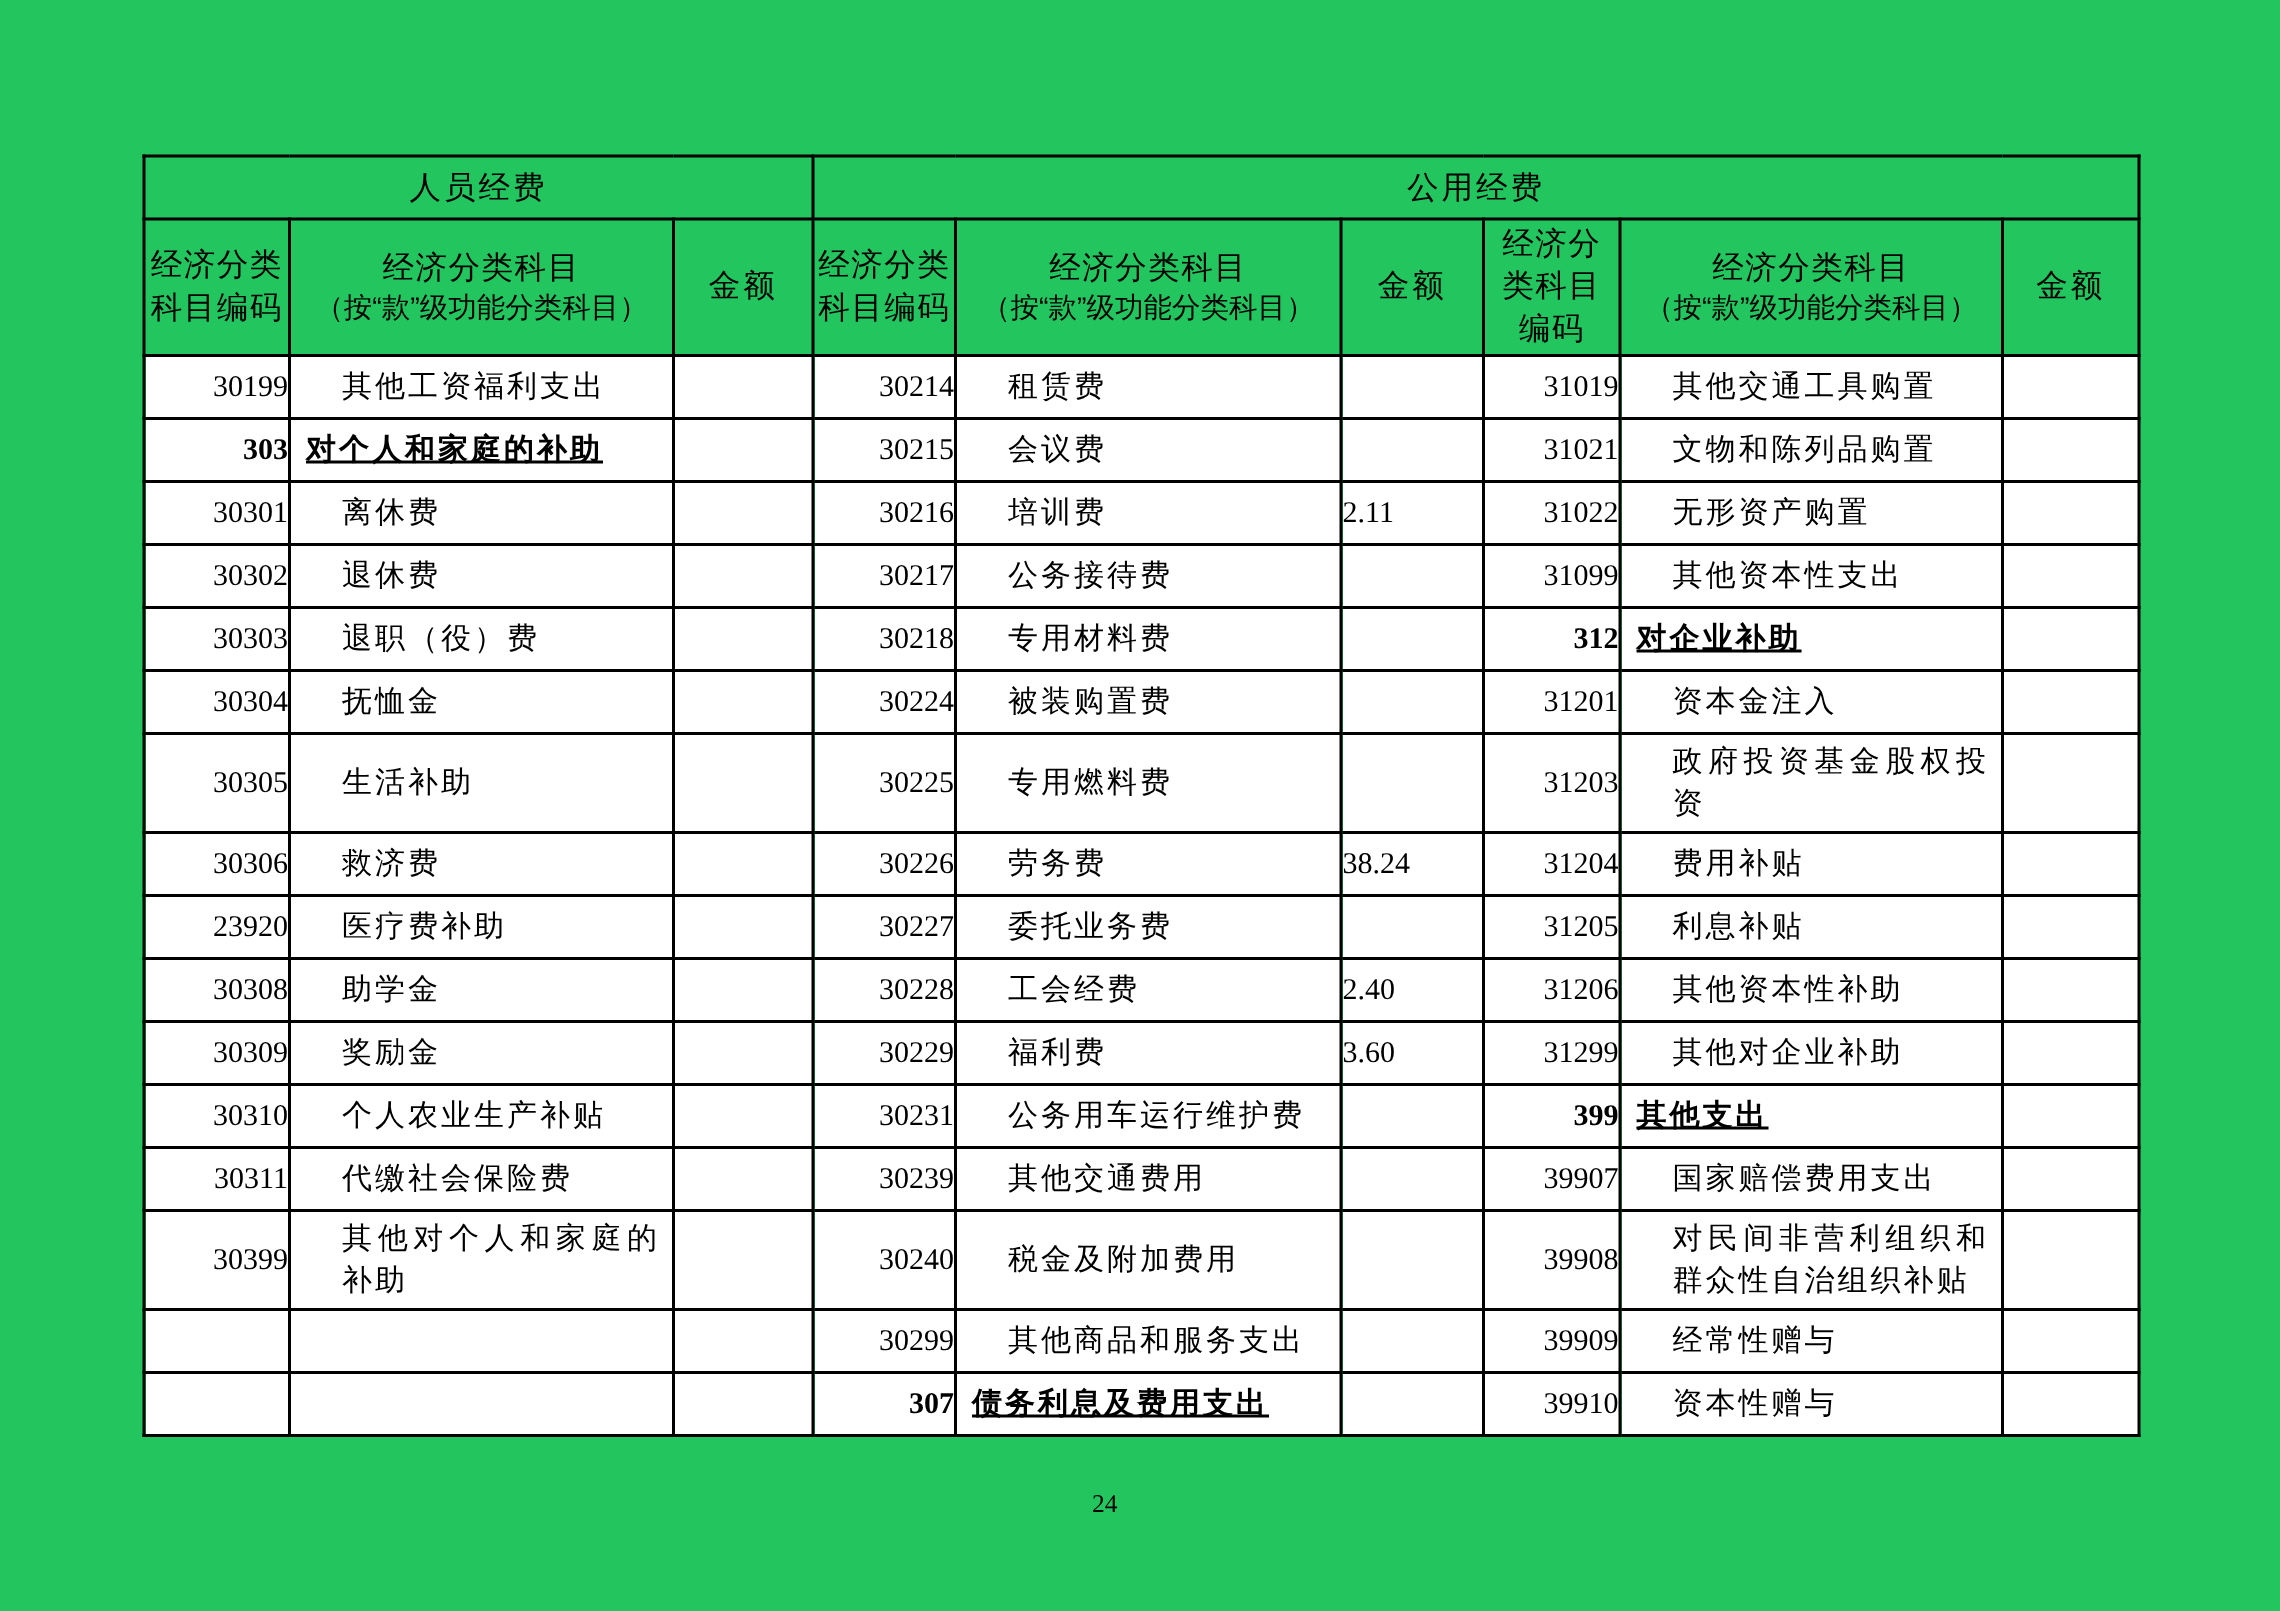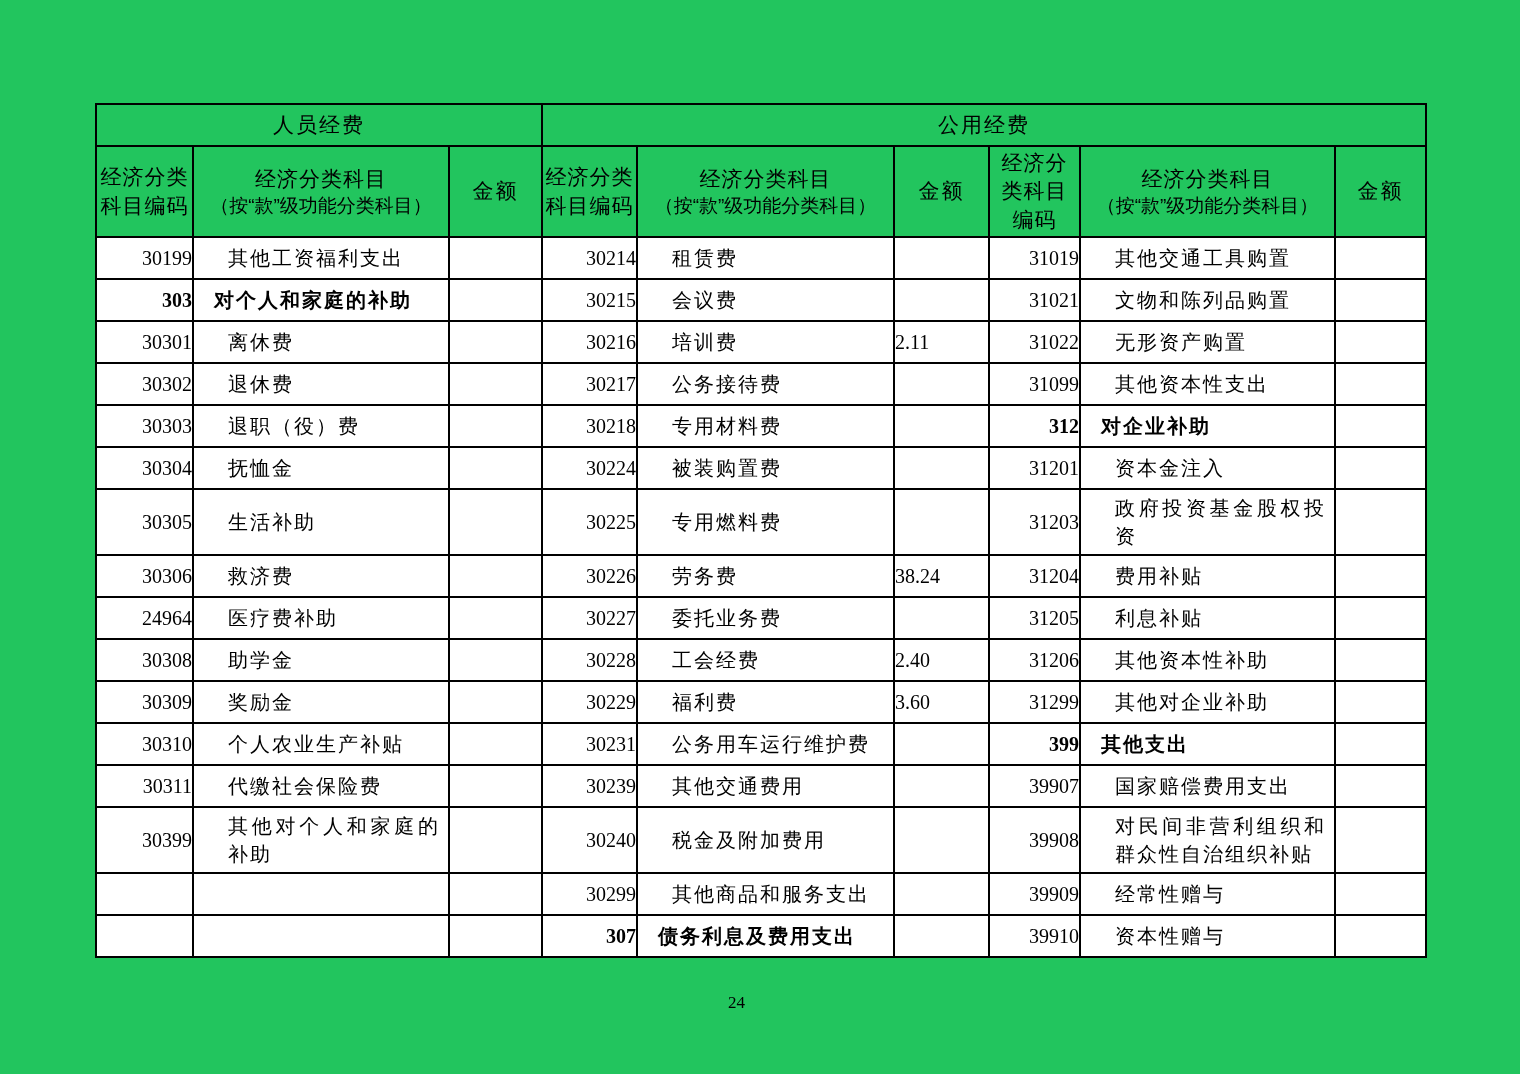--- a/index.html
+++ b/index.html
@@ -47,21 +47,21 @@
 
   tbody td { height: 42px; font-size: 20px; background: #ffffff; }
   td.code { padding-left: 12px; text-align: right; }
   td.name {
     padding: 4px 8px 4px 34px;
     text-align: justify;
     letter-spacing: 2px;
     line-height: 1.4;
     margin-top: 48px;
   }
-  td.name.cat { padding-left: 20px; }
+  td.name.cat { padding-left: 10px; text-decoration: underline; }
   td.amt { text-align: left; padding-right: 6px; }
   .bold { font-weight: bold; }
 
   .page-number {
     position: absolute; top: 993px; left: 0;
     width: 1473px; text-align: center;
     font-size: 17px;
   }
 </style>
 </head>
@@ -192,21 +192,21 @@
           <td class="name">救济费</td>
           <td class="amt"></td>
           <td class="code">30226</td>
           <td class="name">劳务费</td>
           <td class="amt">38.24</td>
           <td class="code">31204</td>
           <td class="name">费用补贴</td>
           <td class="amt"></td>
         </tr>
         <tr>
-          <td class="code">24964</td>
+          <td class="code">23920</td>
           <td class="name">医疗费补助</td>
           <td class="amt"></td>
           <td class="code">30227</td>
           <td class="name">委托业务费</td>
           <td class="amt"></td>
           <td class="code">31205</td>
           <td class="name">利息补贴</td>
           <td class="amt"></td>
         </tr>
         <tr>

